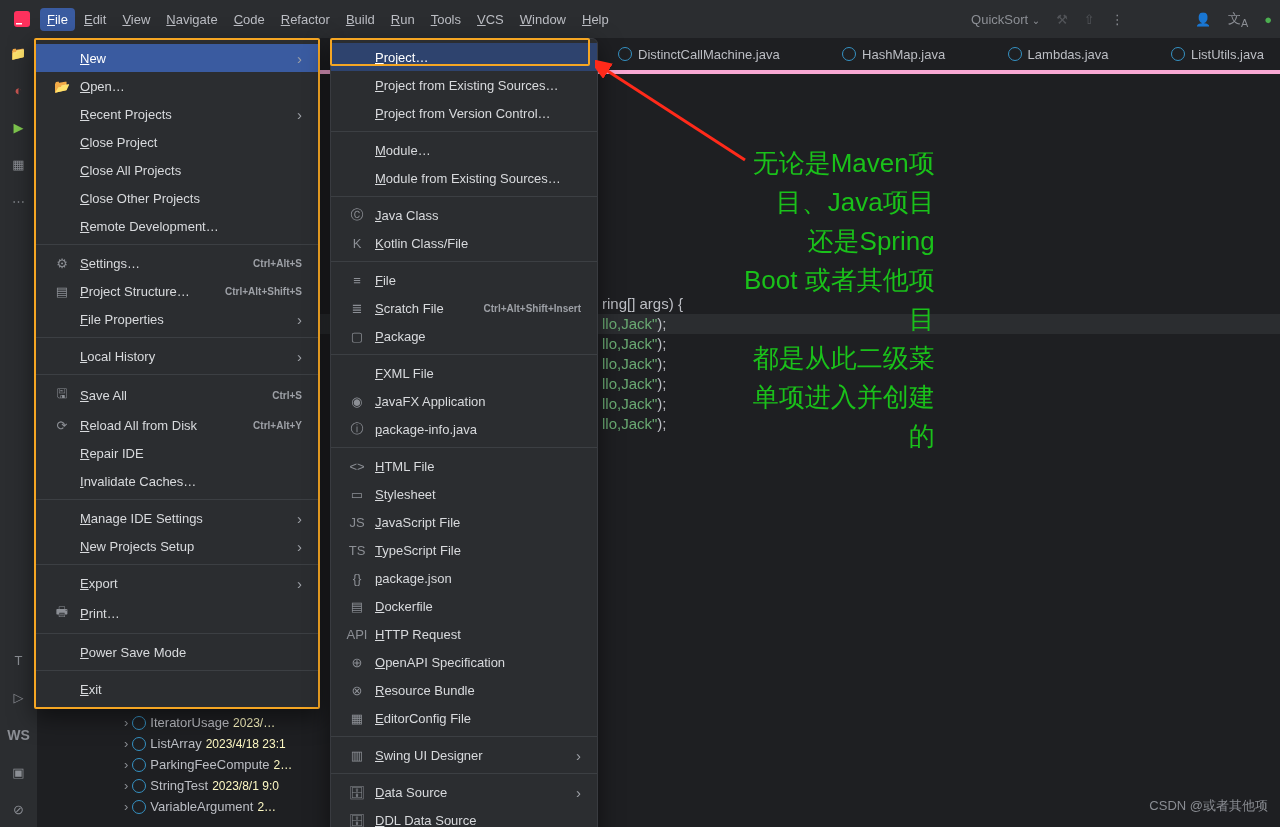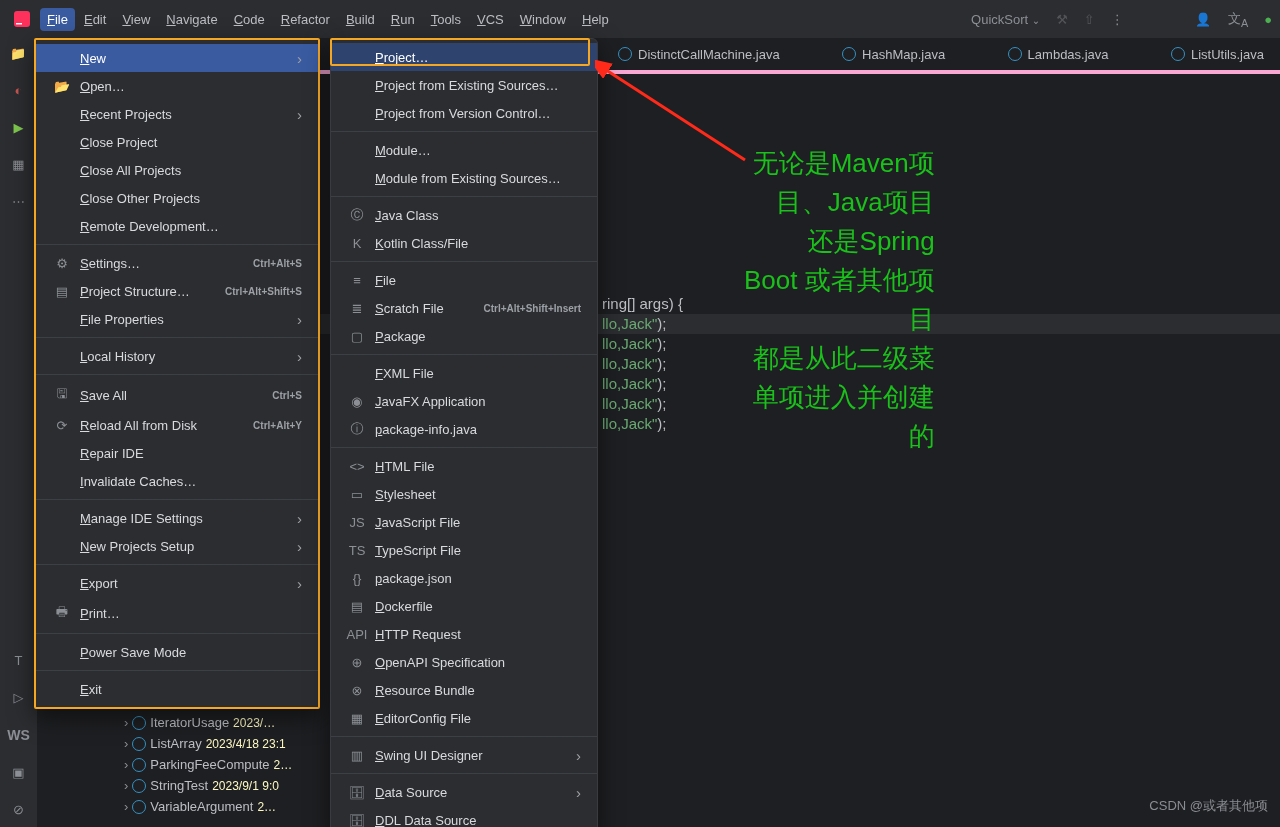--- a/index.html
+++ b/index.html
@@ -152,21 +152,21 @@
     <div class="tree-row">
       <span style="color:#8c8f95">›</span> 
       <span class="class-icon"></span> 
       <span>ParkingFeeCompute</span> 
       <span class="date">2…</span>
     </div>
     <div class="tree-row">
       <span style="color:#8c8f95">›</span> 
       <span class="class-icon"></span> 
       <span>StringTest</span> 
-      <span class="date">2023/9/1 9:0</span>
+      <span class="date">2023/8/1 9:0</span>
     </div>
     <div class="tree-row">
       <span style="color:#8c8f95">›</span> 
       <span class="class-icon"></span> 
       <span>VariableArgument</span> 
       <span class="date">2…</span>
     </div>
   </div>
 
 <div id="file-menu" class="menu">

